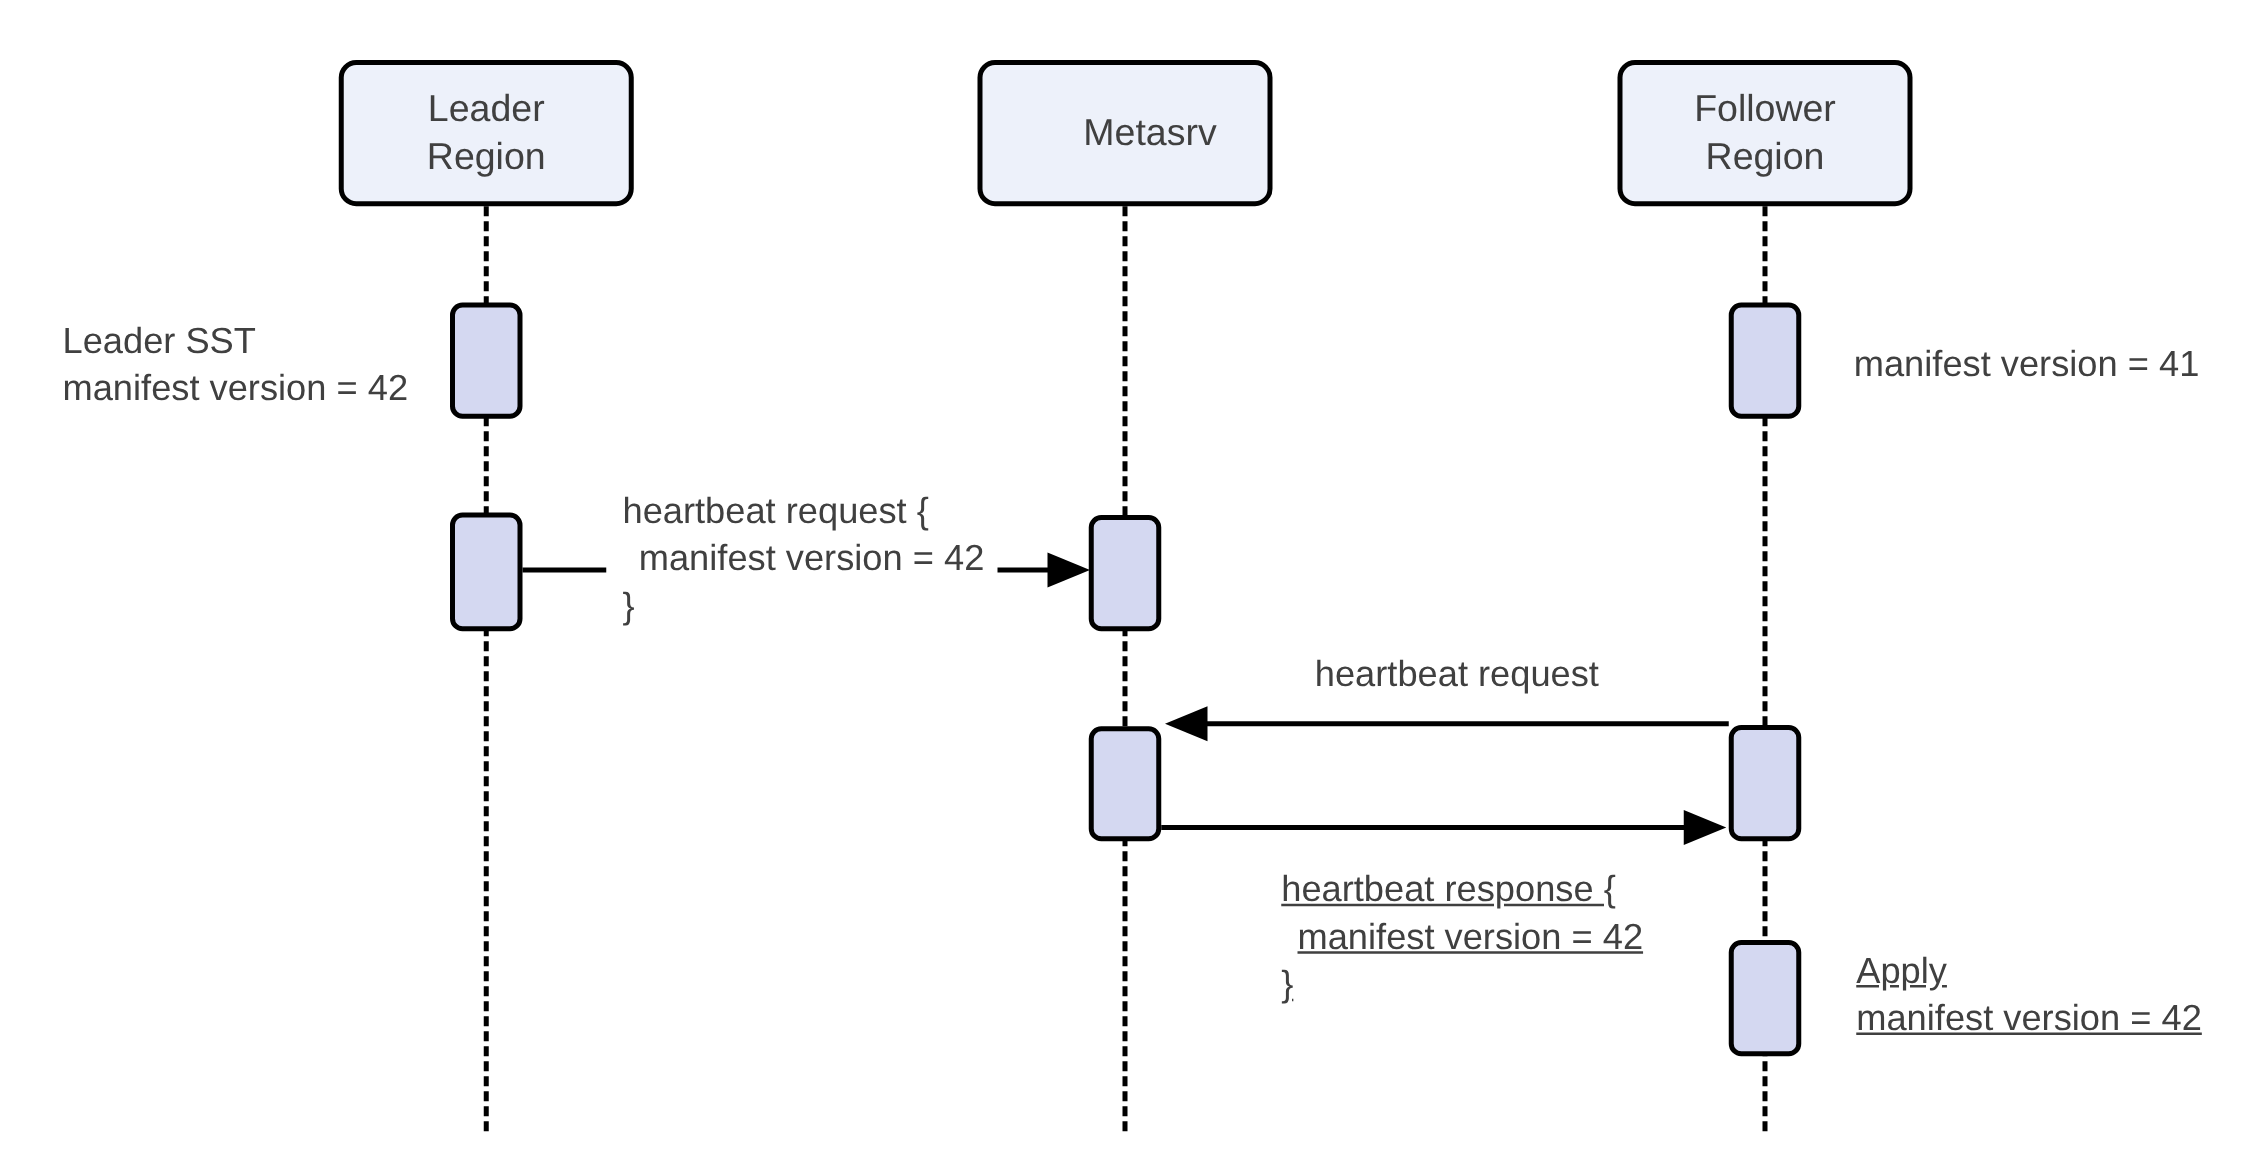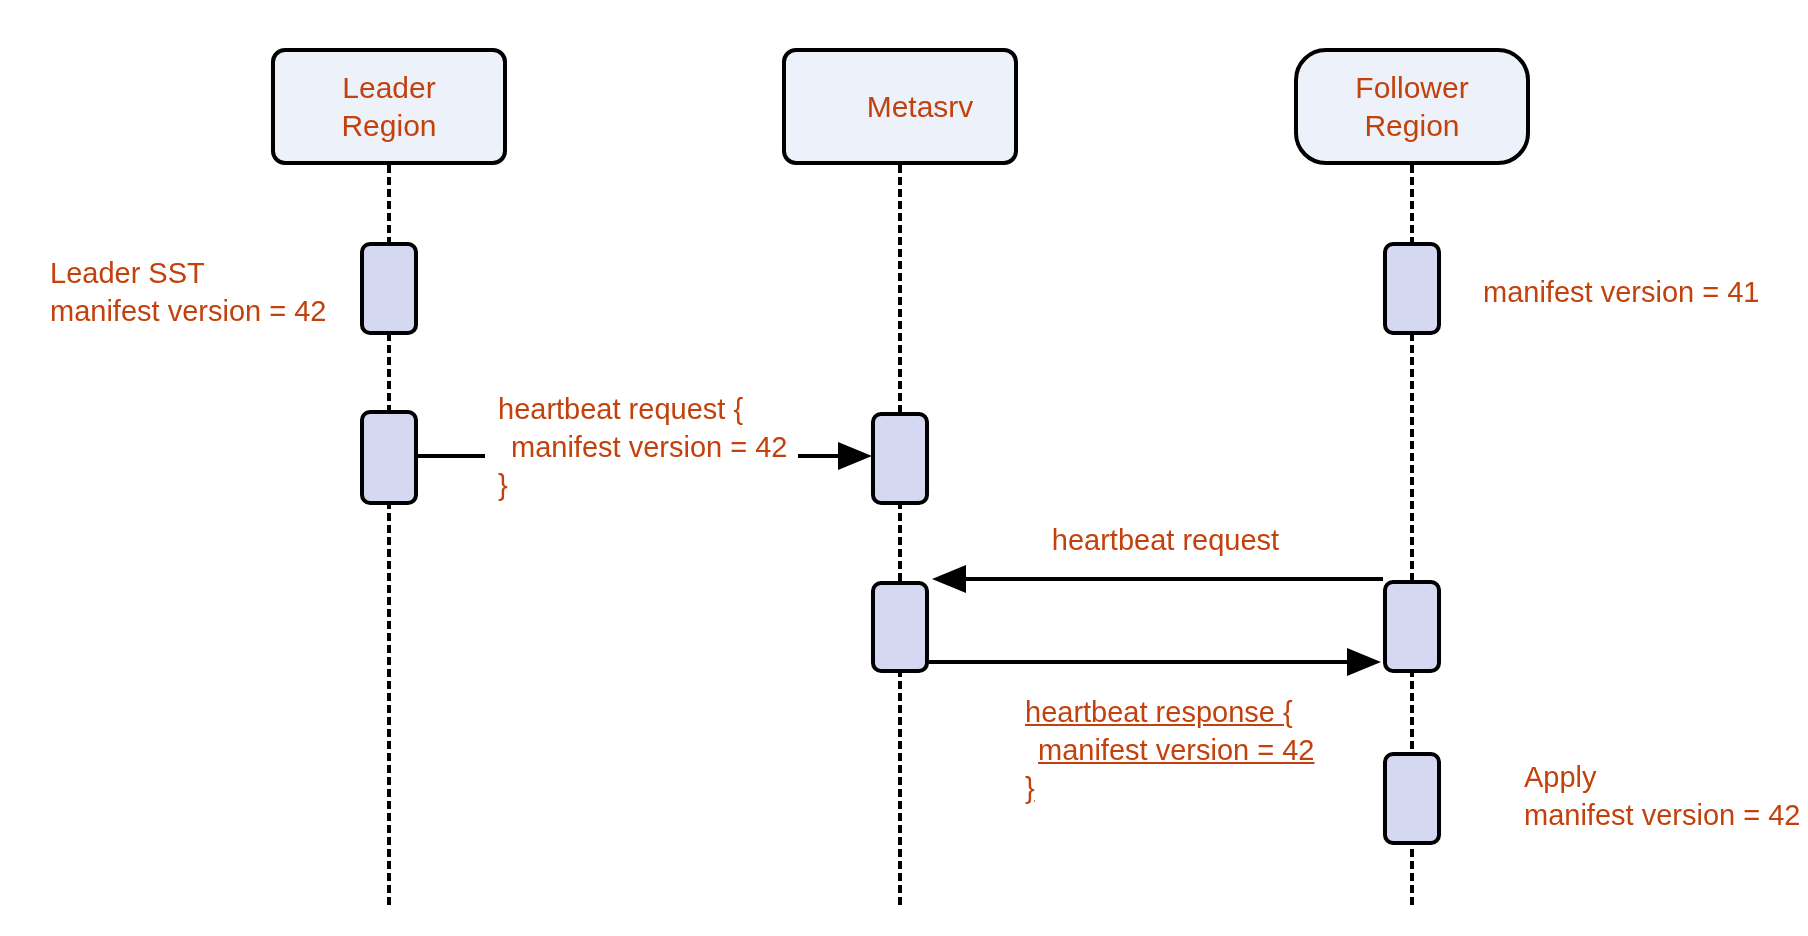--- a/index.html
+++ b/index.html
@@ -6,21 +6,21 @@
     margin: 0;
     padding: 0;
     background: #ffffff;
   }
   .canvas {
     position: relative;
     width: 1808px;
     height: 936px;
     background: #ffffff;
     font-family: "Liberation Sans", sans-serif;
-    color: #c2410c;
+    color: #404040;
     overflow: hidden;
   }
   
   .lifeline {
     position: absolute;
     top: 165px;
     height: 740px;
     width: 0;
     border-left: 4px dashed #000000;
   }
@@ -96,21 +96,21 @@
   <div class="lifeline" style="left:898px;"></div>
   <div class="lifeline" style="left:1410px;"></div>
 
   <div class="actor-box" style="left:271px;">
     <div>Leader</div>
     <div>Region</div>
   </div>
   <div class="actor-box" style="left:782px;padding-left:40px;">
     <div>Metasrv</div>
   </div>
-  <div class="actor-box" style="left:1294px;border-radius:32px;">
+  <div class="actor-box" style="left:1294px;">
     <div>Follower</div>
     <div>Region</div>
   </div>
 
   <div class="activation" style="left:360px;  top:242px; height:93px;"></div>
   <div class="activation" style="left:1383px; top:242px; height:93px;"></div>
   <div class="activation" style="left:360px;  top:410px; height:95px;"></div>
   <div class="activation" style="left:871px;  top:412px; height:93px;"></div>
   <div class="activation" style="left:871px;  top:581px; height:92px;"></div>
   <div class="activation" style="left:1383px; top:580px; height:93px;"></div>
@@ -139,18 +139,18 @@
     <div>}</div>
   </div>
 
   <div class="label" style="left:50px; top:254px;">
     <div>Leader SST</div>
     <div>manifest version = 42</div>
   </div>
   <div class="label" style="left:1483px; top:273px;">
     <div>manifest version = 41</div>
   </div>
-  <div class="label" style="left:1524px; top:758px;">
+  <div class="label" style="left:1485px; top:758px;text-decoration:underline;">
     <div>Apply</div>
     <div>manifest version = 42</div>
   </div>
 
 </div>
 
 </body></html>

